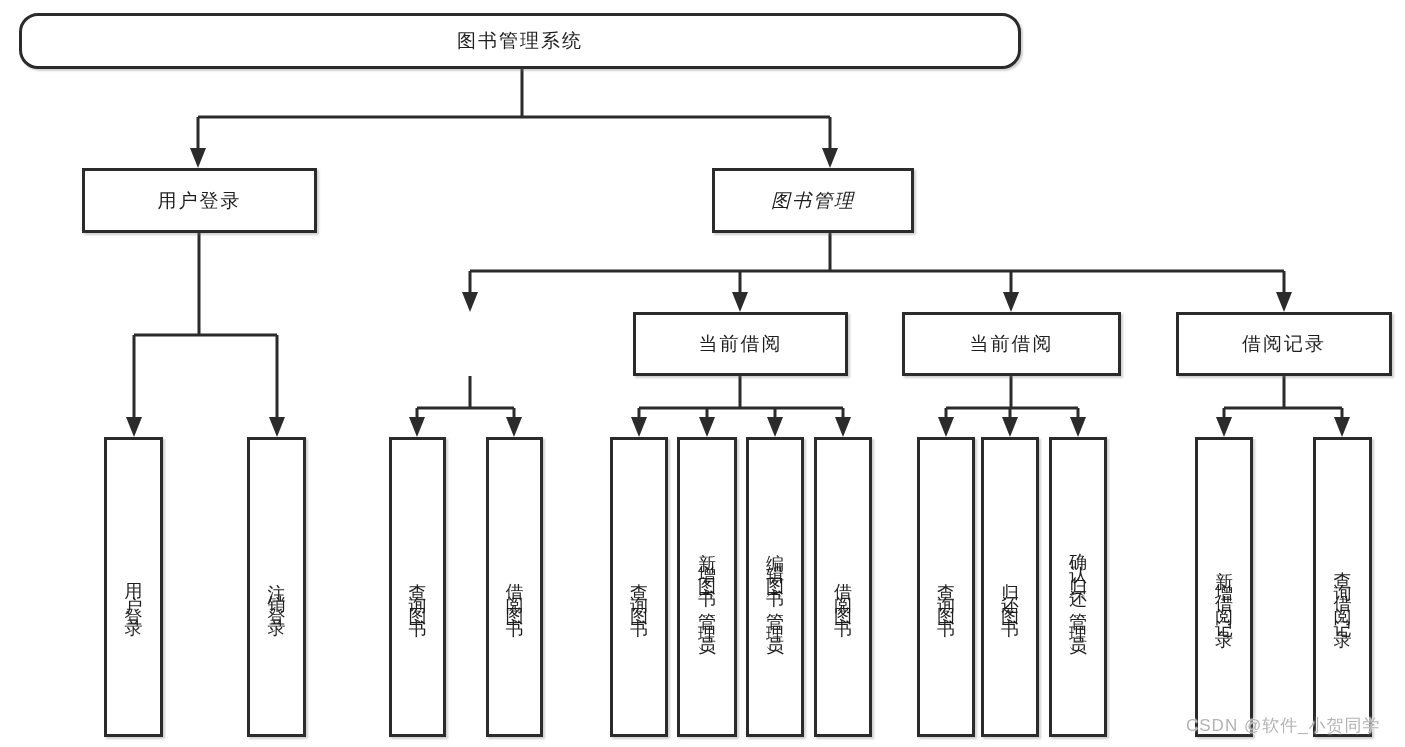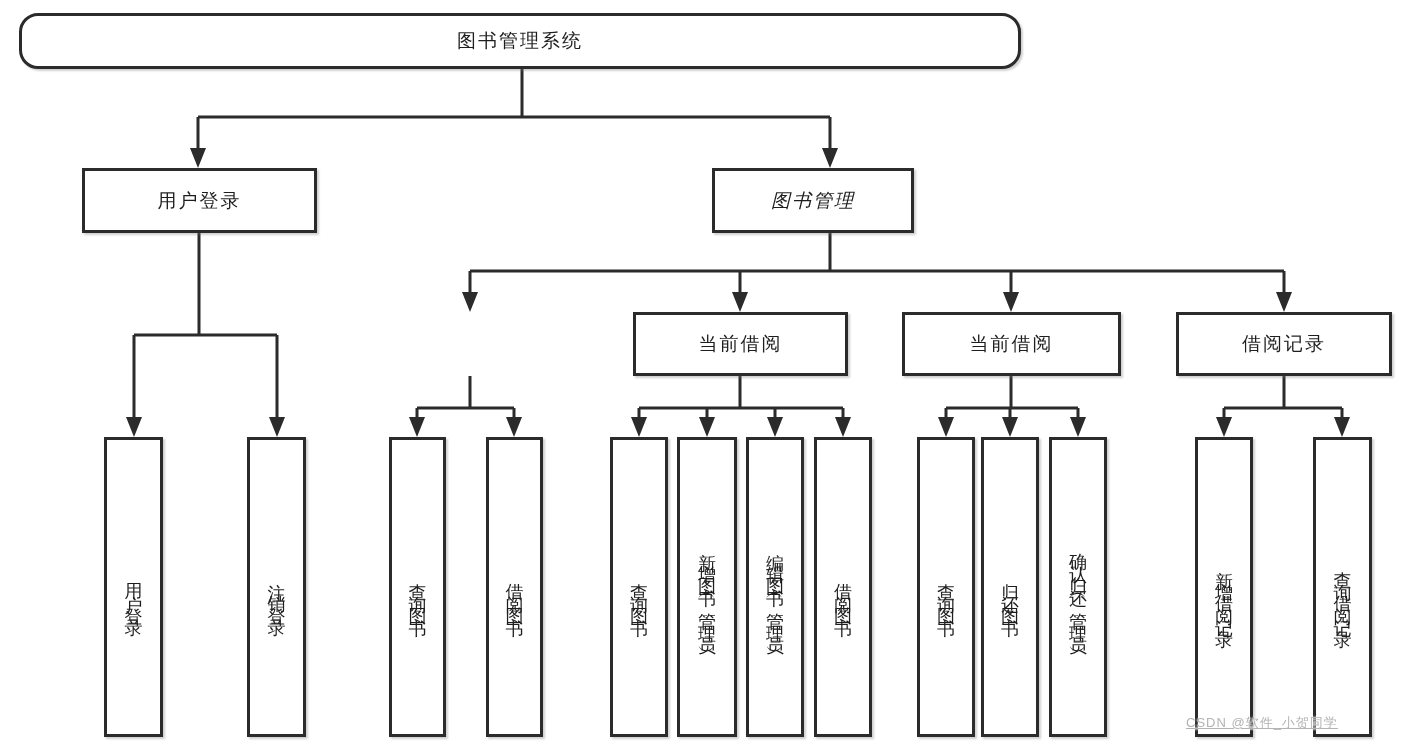--- a/index.html
+++ b/index.html
@@ -43,27 +43,26 @@
     text-orientation: mixed;
     font-size: 18px;
     letter-spacing: 12px;
     margin-top: 12px; 
     white-space: nowrap;
   }
   .watermark {
     position: absolute;
     left: 1186px;
     top: 714px;
-    font-size: 13px;
+    font-size: 17px;
     color: #b3b3b3;
     letter-spacing: 1px;
     white-space: nowrap;
     text-shadow: 0 0 2px #ffffff, 0 0 2px #ffffff;
     z-index: 5;
-    text-decoration: underline;
   }
 </style>
 </head>
 <body>
 
 <div class="canvas">
 
   <svg class="wires" viewBox="0 0 1405 747" xmlns="http://www.w3.org/2000/svg">
     <path d="M522 69 V117 M198 117 H830 M198 117 V150 M830 117 V150
          M199 233 V335 M134 335 H277 M134 335 V420 M277 335 V420

